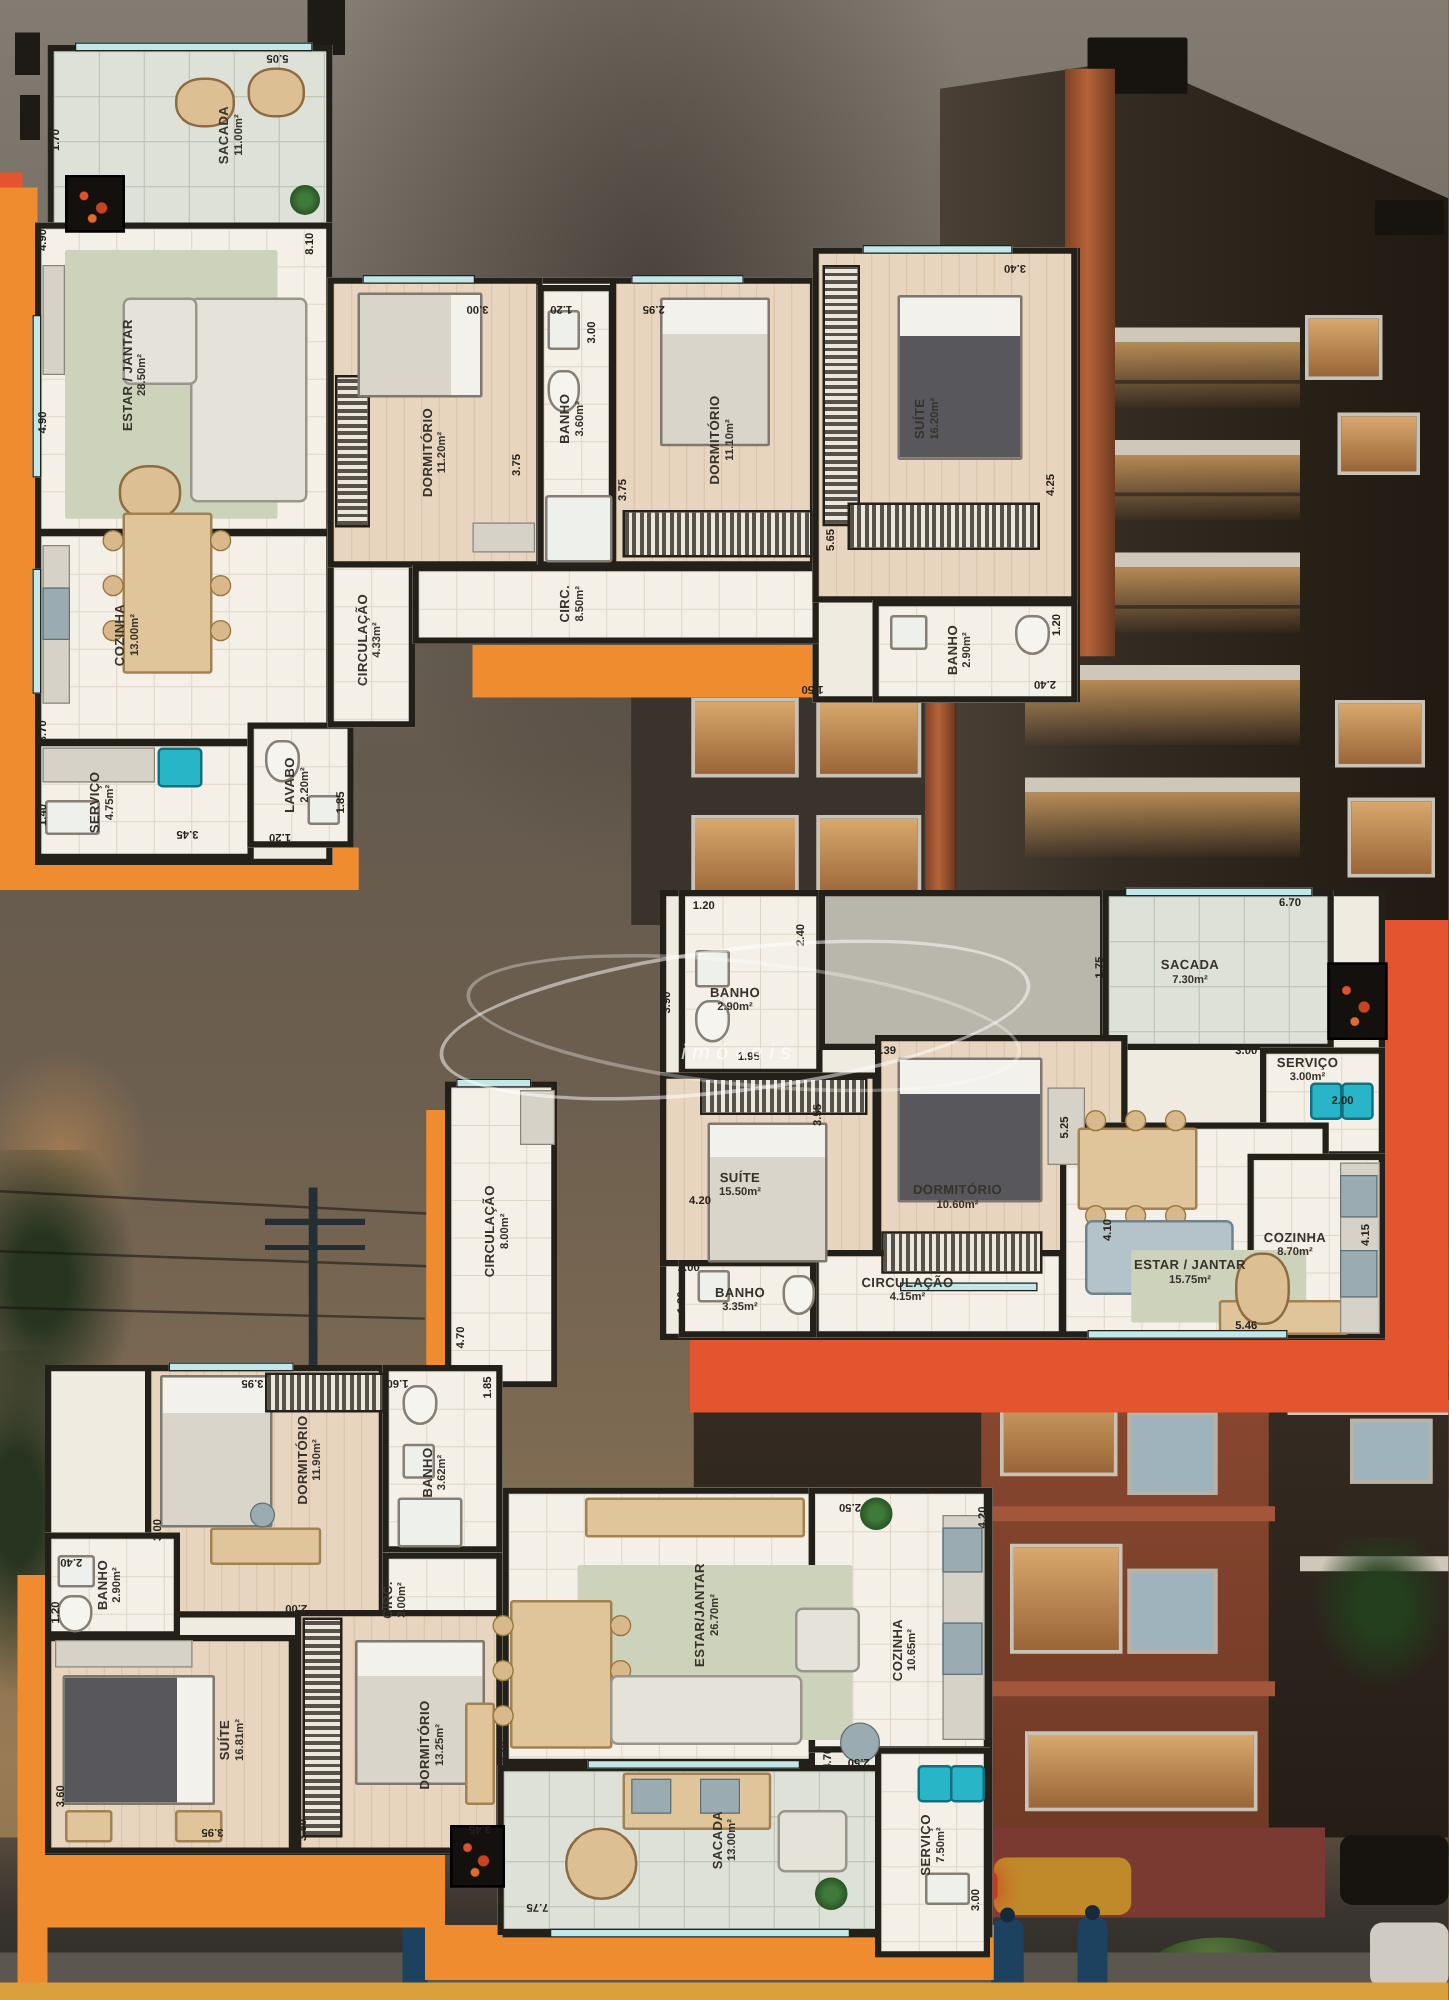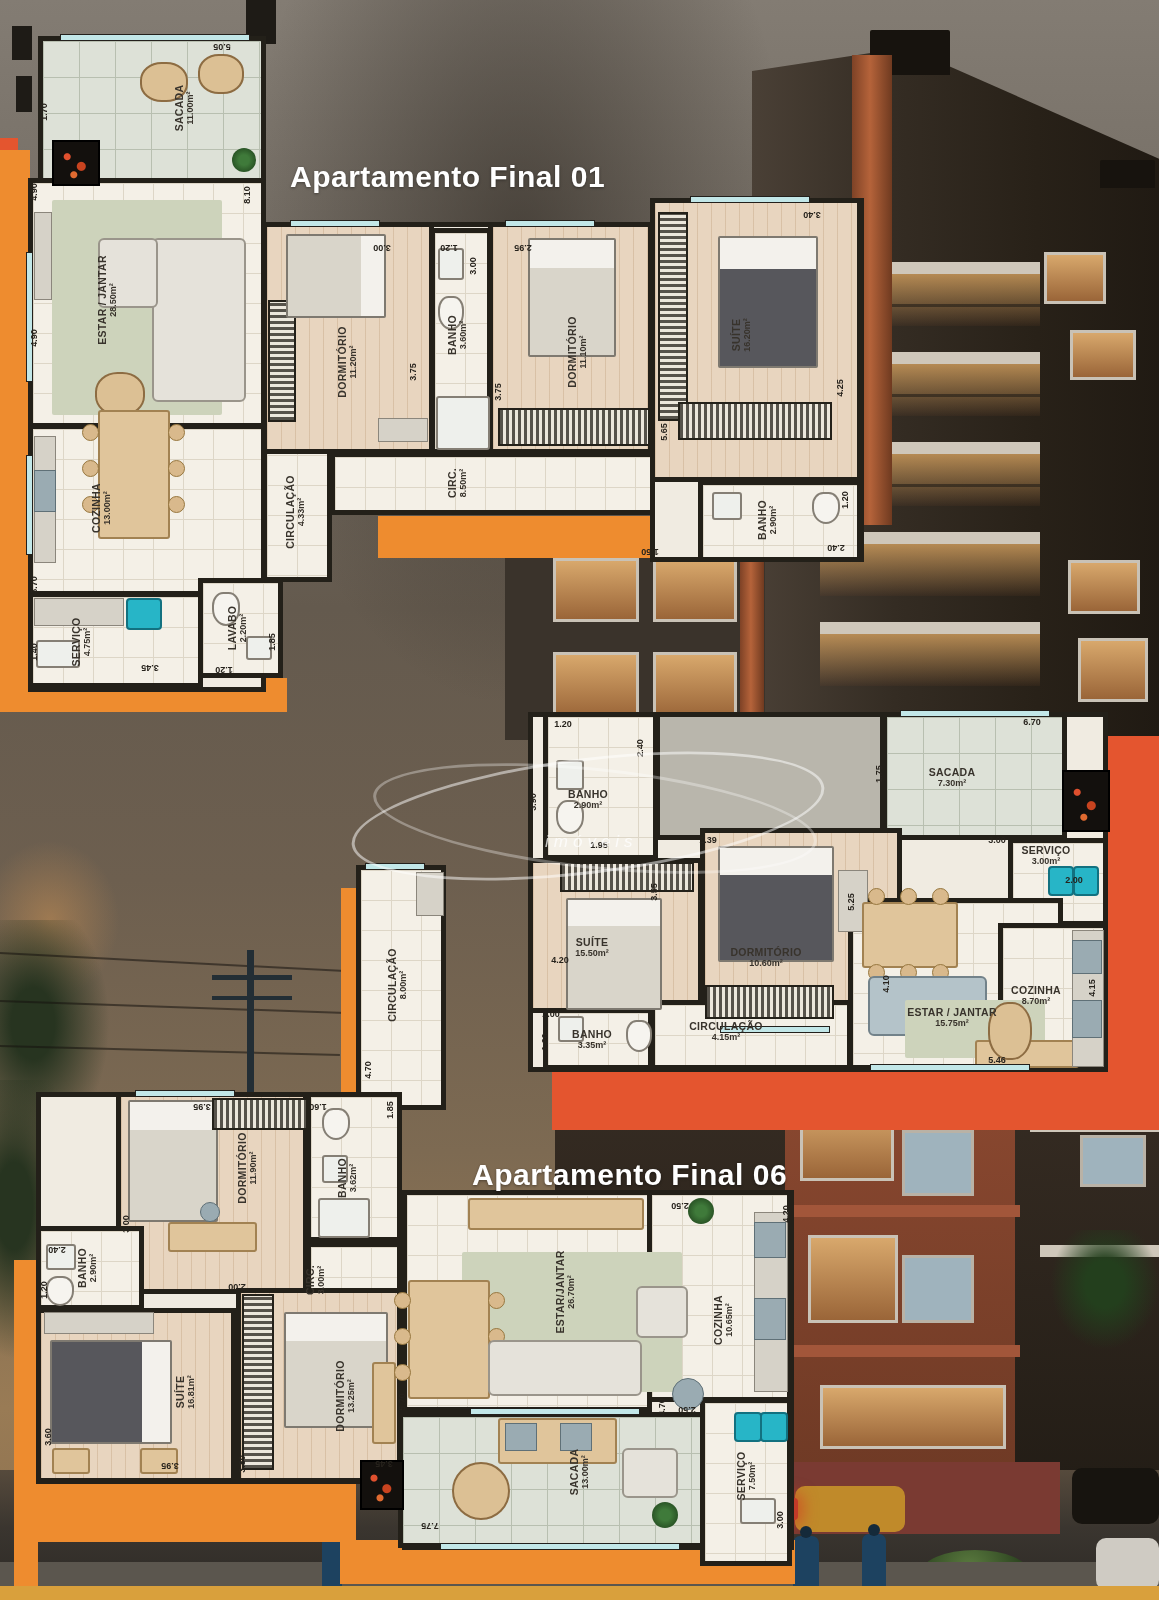--- a/index.html
+++ b/index.html
@@ -547,21 +547,19 @@
   <span class="abs dim v" style="left:242px;top:1464px">3.80</span>
   <span class="abs dim u" style="left:384px;top:1464px">3.45</span>
   <span class="abs dim v" style="left:402px;top:1402px">5.70</span>
   <span class="abs dim u" style="left:680px;top:1206px">2.50</span>
   <span class="abs dim v" style="left:786px;top:1214px">4.20</span>
   <span class="abs dim u" style="left:687px;top:1410px">2.50</span>
   <span class="abs dim v" style="left:662px;top:1407px">4.70</span>
   <span class="abs dim v" style="left:780px;top:1520px">3.00</span>
   <span class="abs dim u" style="left:430px;top:1526px">7.75</span>
 
-  <div class="abs title" style="left:290px;top:160px">Apartamento Final 01</div>
-  <div class="abs title" style="left:472px;top:1158px">Apartamento Final 06</div>
 
   <div class="abs arc" style="left:350px;top:758px;width:470px;height:110px;transform:rotate(-7deg)"></div>
   <div class="abs arc" style="left:372px;top:768px;width:440px;height:95px;transform:rotate(6deg);border-color:rgba(255,255,255,.32)"></div>
   <div class="abs wm-sub" style="left:545px;top:832px">imóveis</div>
 
   <div class="abs bstrip" style="left:0;top:1586px;width:1159px;height:14px"></div>
 </div>
 
 </body></html>

